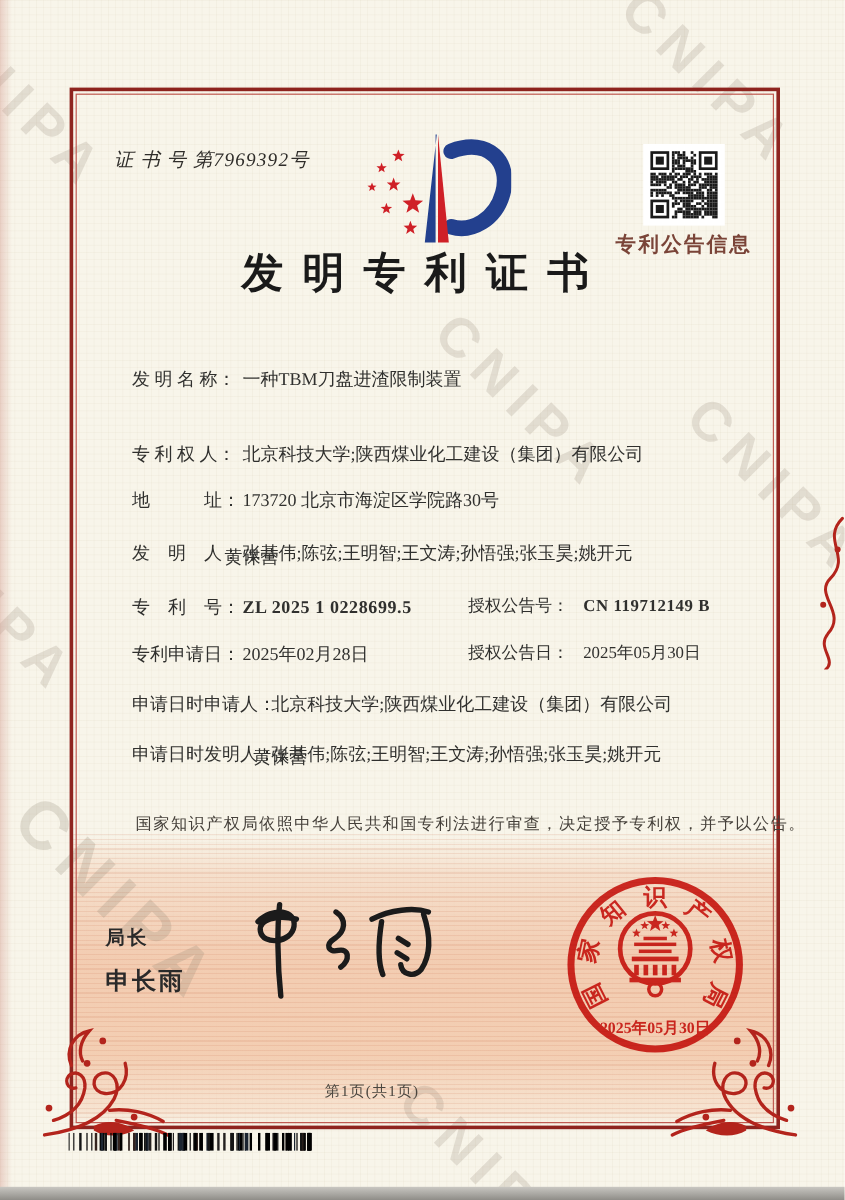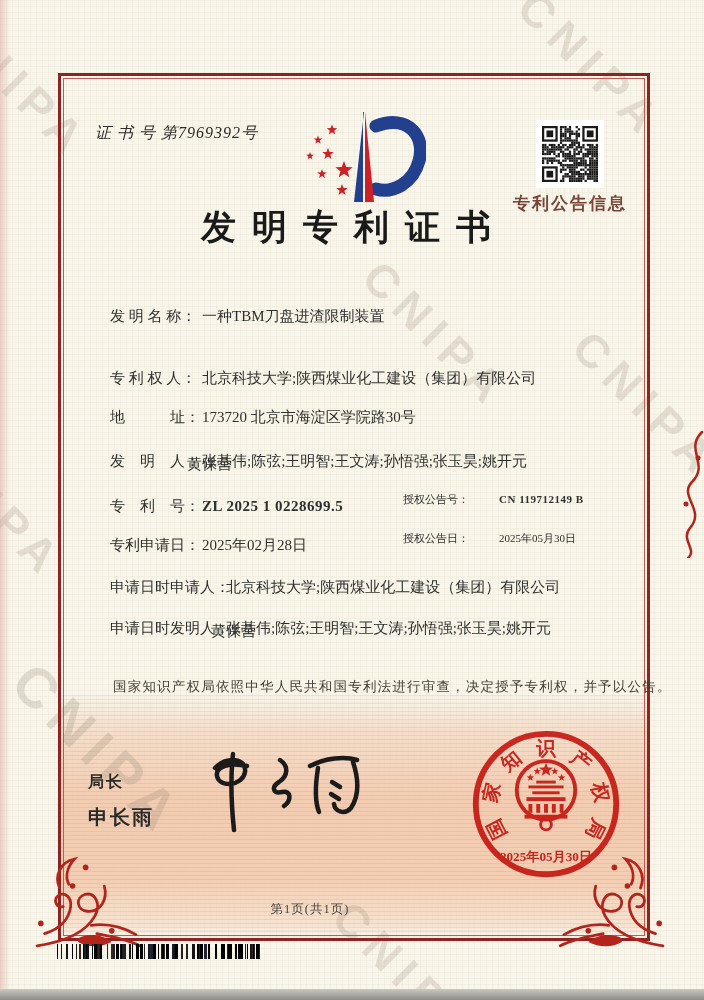--- a/index.html
+++ b/index.html
@@ -38,21 +38,21 @@
            box-shadow:0 0 0 2px #fff;}
   .qr-caption{position:absolute;left:508px;top:192px;width:124px;z-index:5;text-align:center;
            font-size:17px;letter-spacing:2px;color:#7a4438;font-weight:bold;}
   .title{position:absolute;left:58px;top:204px;width:592px;z-index:5;text-align:center;
          font-size:35px;font-weight:bold;letter-spacing:16px;color:#1a1a1a;}
   
   .row{position:absolute;left:95px;z-index:5;font-size:15px;color:#30302e;white-space:pre;}
   .row .lbl{display:inline-block;width:92px;white-space:pre;}
   .row .lbl.wide{width:116px;}
   .row2{position:absolute;left:187px;z-index:5;font-size:15px;color:#30302e;}
-  .rowR{position:absolute;left:392px;z-index:5;font-size:11px;color:#30302e;white-space:pre;}
+  .rowR{position:absolute;left:376px;z-index:5;font-size:14px;color:#30302e;white-space:pre;}
   .rowR .lbl{display:inline-block;width:96px;}
   .num{font-weight:600;letter-spacing:0.5px;}
   
   .notice1{position:absolute;left:113px;top:678px;z-index:5;font-size:13.5px;letter-spacing:1.2px;color:#45403a;}
   .notice2{position:absolute;left:84px;top:706px;z-index:5;font-size:13.5px;letter-spacing:1.2px;color:#45403a;}
   
   .signer-title{position:absolute;left:88px;top:772px;z-index:5;font-size:16px;font-weight:600;
          color:#2a2a2a;font-family:"Liberation Sans",sans-serif;letter-spacing:2px;}
   .signer-name{position:absolute;left:88px;top:804px;z-index:5;font-size:20px;font-weight:600;
          color:#2a2a2a;font-family:"Liberation Sans",sans-serif;letter-spacing:2px;}

